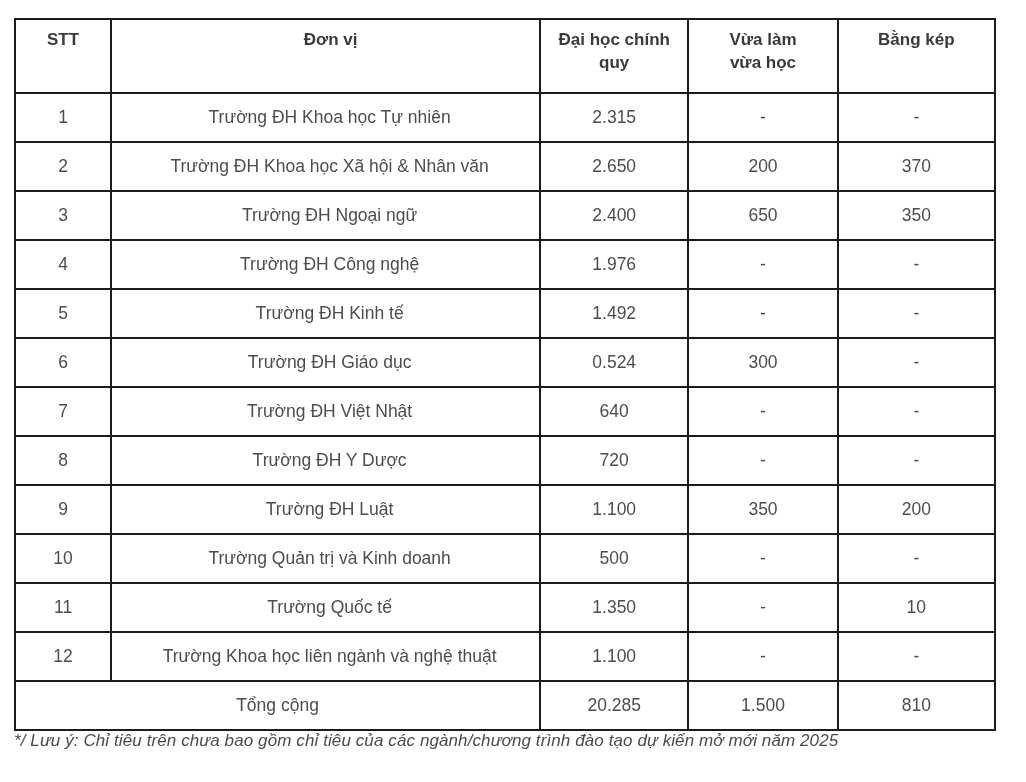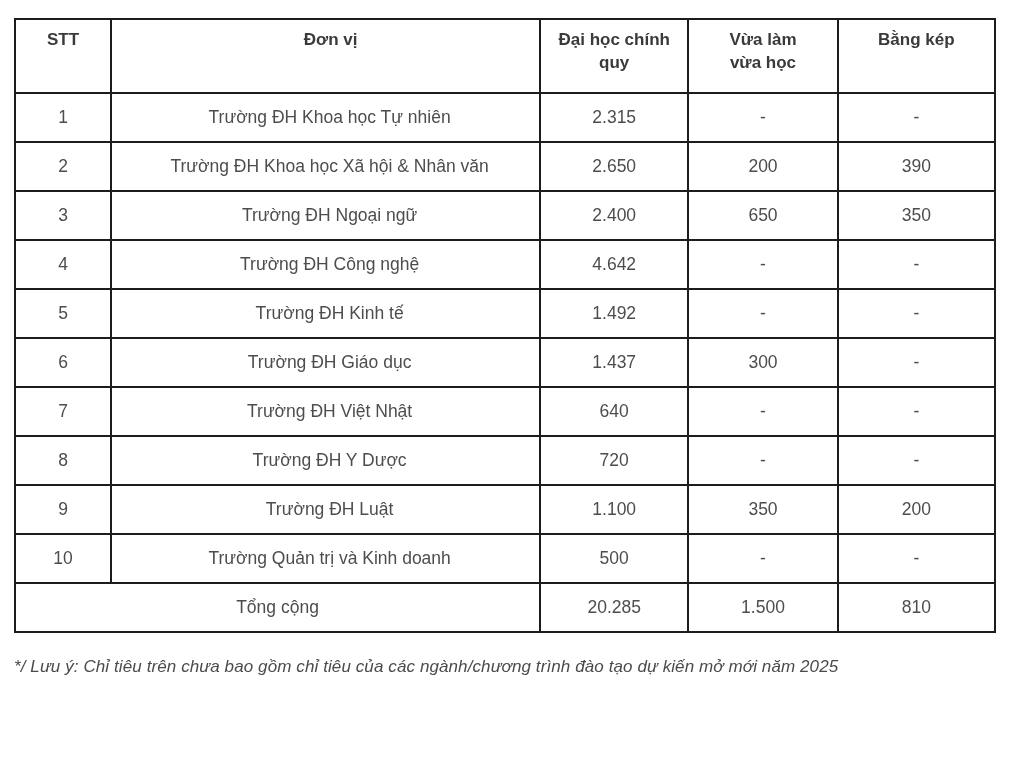--- a/index.html
+++ b/index.html
@@ -54,21 +54,20 @@
   tfoot td {
     font-weight: normal;
     color: #3a3a3a;
     font-size: 17.5px;
   }
   tfoot .total-label {
     text-align: center;
     padding-left: 6px !important;
   }
   .footnote {
-    margin-top: 24px;
     font-size: 17px;
     font-style: italic;
     color: #4b4b4b;
     letter-spacing: 0.1px;
   }
 </style>
 </head>
 <body>
 
 <div class="page">
@@ -90,51 +89,51 @@
     <td class="c-reg">2.315</td>
     <td class="c-pt">-</td>
     <td class="c-dual">-</td>
   </tr>
 
   <tr>
     <td class="c-stt">2</td>
     <td class="c-unit">Trường ĐH Khoa học Xã hội &amp; Nhân văn</td>
     <td class="c-reg">2.650</td>
     <td class="c-pt">200</td>
-    <td class="c-dual">390</td>
+    <td class="c-dual">370</td>
   </tr>
 
   <tr>
     <td class="c-stt">3</td>
     <td class="c-unit">Trường ĐH Ngoại ngữ</td>
     <td class="c-reg">2.400</td>
     <td class="c-pt">650</td>
     <td class="c-dual">350</td>
   </tr>
 
   <tr>
     <td class="c-stt">4</td>
     <td class="c-unit">Trường ĐH Công nghệ</td>
-    <td class="c-reg">4.642</td>
+    <td class="c-reg">1.976</td>
     <td class="c-pt">-</td>
     <td class="c-dual">-</td>
   </tr>
 
   <tr>
     <td class="c-stt">5</td>
     <td class="c-unit">Trường ĐH Kinh tế</td>
     <td class="c-reg">1.492</td>
     <td class="c-pt">-</td>
     <td class="c-dual">-</td>
   </tr>
 
   <tr>
     <td class="c-stt">6</td>
     <td class="c-unit">Trường ĐH Giáo dục</td>
-    <td class="c-reg">1.437</td>
+    <td class="c-reg">0.524</td>
     <td class="c-pt">300</td>
     <td class="c-dual">-</td>
   </tr>
 
   <tr>
     <td class="c-stt">7</td>
     <td class="c-unit">Trường ĐH Việt Nhật</td>
     <td class="c-reg">640</td>
     <td class="c-pt">-</td>
     <td class="c-dual">-</td>
@@ -157,21 +156,35 @@
   </tr>
 
   <tr>
     <td class="c-stt">10</td>
     <td class="c-unit">Trường Quản trị và Kinh doanh</td>
     <td class="c-reg">500</td>
     <td class="c-pt">-</td>
     <td class="c-dual">-</td>
   </tr>
 
+  <tr>
+    <td class="c-stt">11</td>
+    <td class="c-unit">Trường Quốc tế</td>
+    <td class="c-reg">1.350</td>
+    <td class="c-pt">-</td>
+    <td class="c-dual">10</td>
+  </tr>
 
+  <tr>
+    <td class="c-stt">12</td>
+    <td class="c-unit">Trường Khoa học liên ngành và nghệ thuật</td>
+    <td class="c-reg">1.100</td>
+    <td class="c-pt">-</td>
+    <td class="c-dual">-</td>
+  </tr>
 </tbody>
     <tfoot>
       <tr>
         <td class="total-label" colspan="2">Tổng cộng</td>
         <td class="c-reg">20.285</td>
         <td class="c-pt">1.500</td>
         <td class="c-dual">810</td>
       </tr>
     </tfoot>
   </table>

